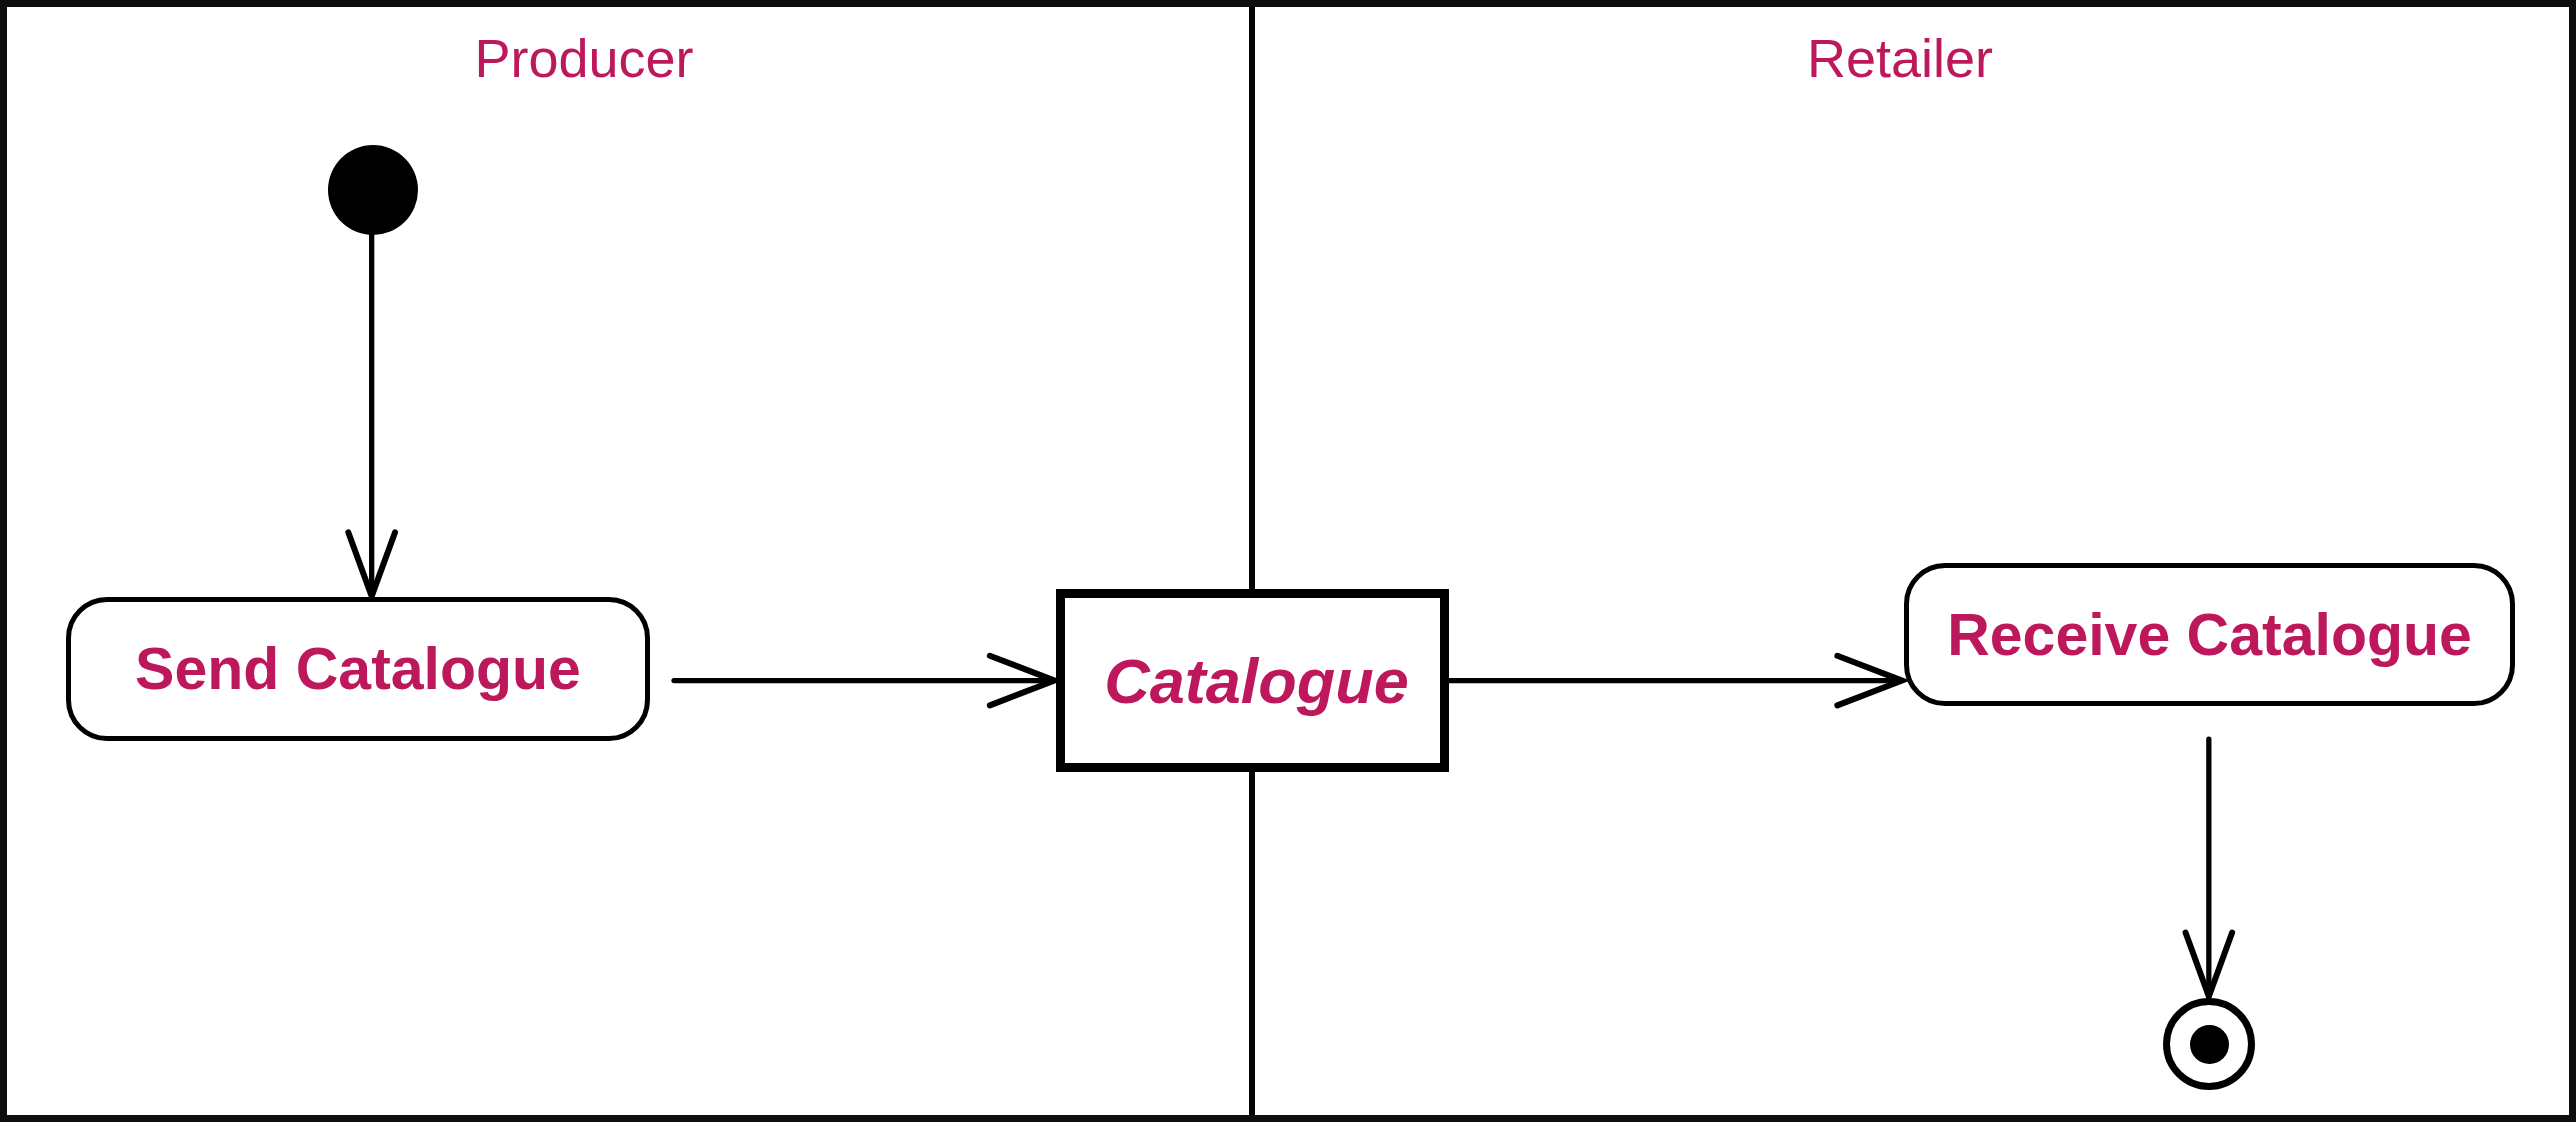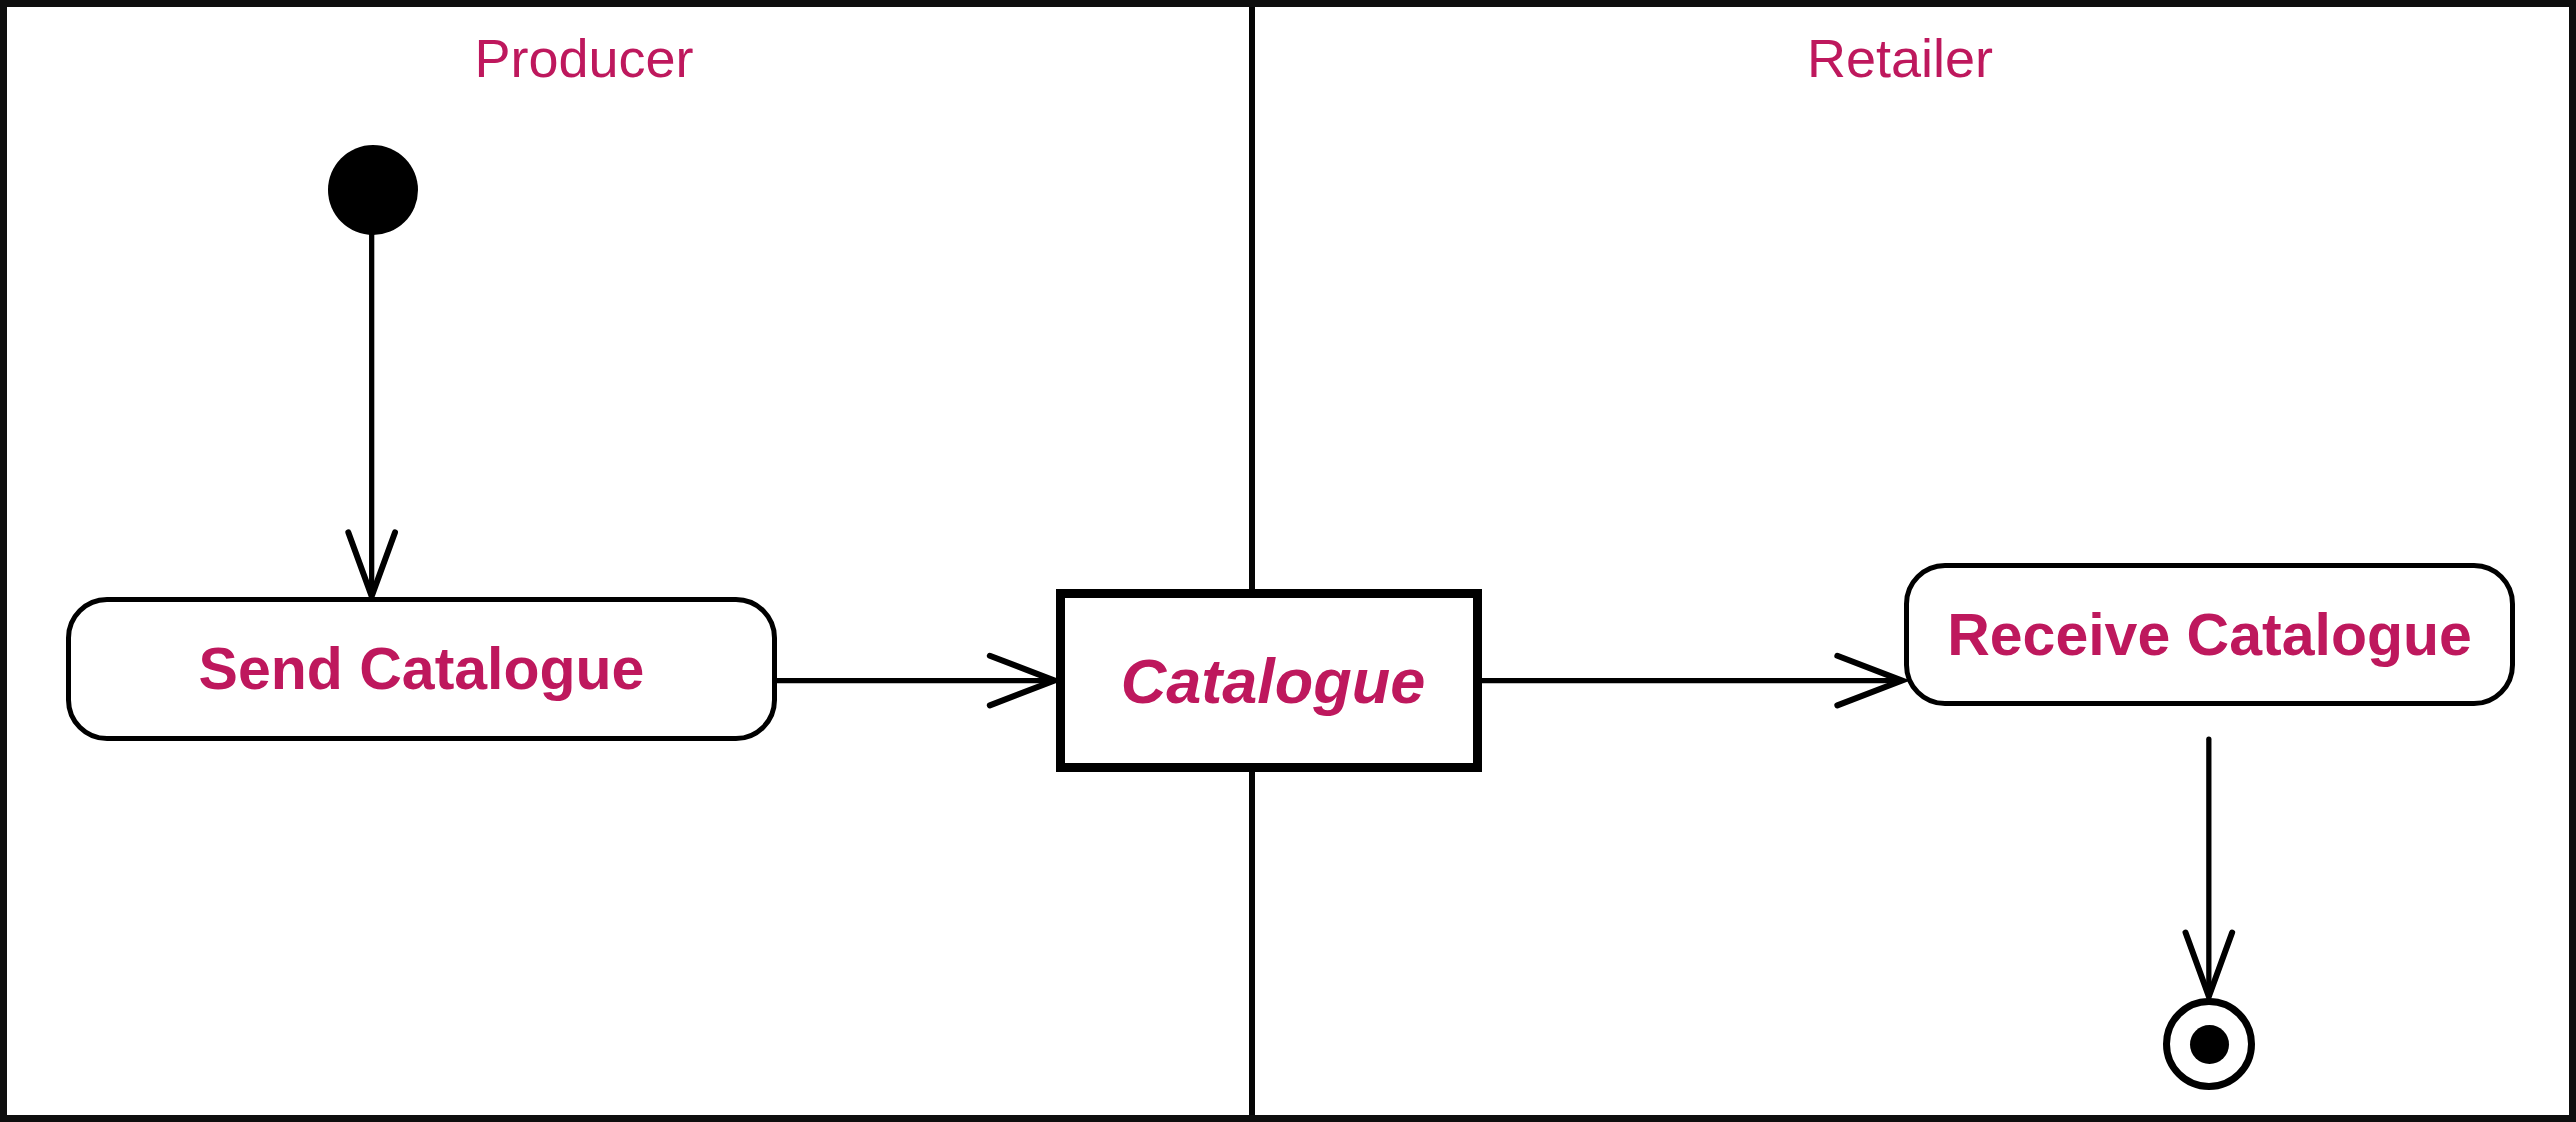--- a/index.html
+++ b/index.html
@@ -54,28 +54,28 @@
     justify-content: center;
     z-index: 3;
     white-space: nowrap;
   }
   .action-node {
     border: 5.3px solid #000000;
     border-radius: 41px;
     font-weight: bold;
     font-size: 59px;
   }
-  .action-node.send    { left: 66px;   top: 597px; width: 711px; height: 144px; }
+  .action-node.send    { left: 66px;   top: 597px; width: 584px; height: 144px; }
   .action-node.receive { left: 1904px; top: 563px; width: 611px; height: 143px; }
   .object-node {
     border: 9px solid #000000;
     font-weight: bold;
     font-style: italic;
     font-size: 63px;
-    left: 1056px; top: 589px; width: 426px; height: 183px; padding-left: 8px;
+    left: 1056px; top: 589px; width: 393px; height: 183px; padding-left: 8px;
   }
   .initial-node {
     position: absolute;
     left: 328px; top: 145px;
     width: 90px; height: 90px;
     background: #000000;
     border-radius: 50%;
     z-index: 3;
   }
   .final-node {

